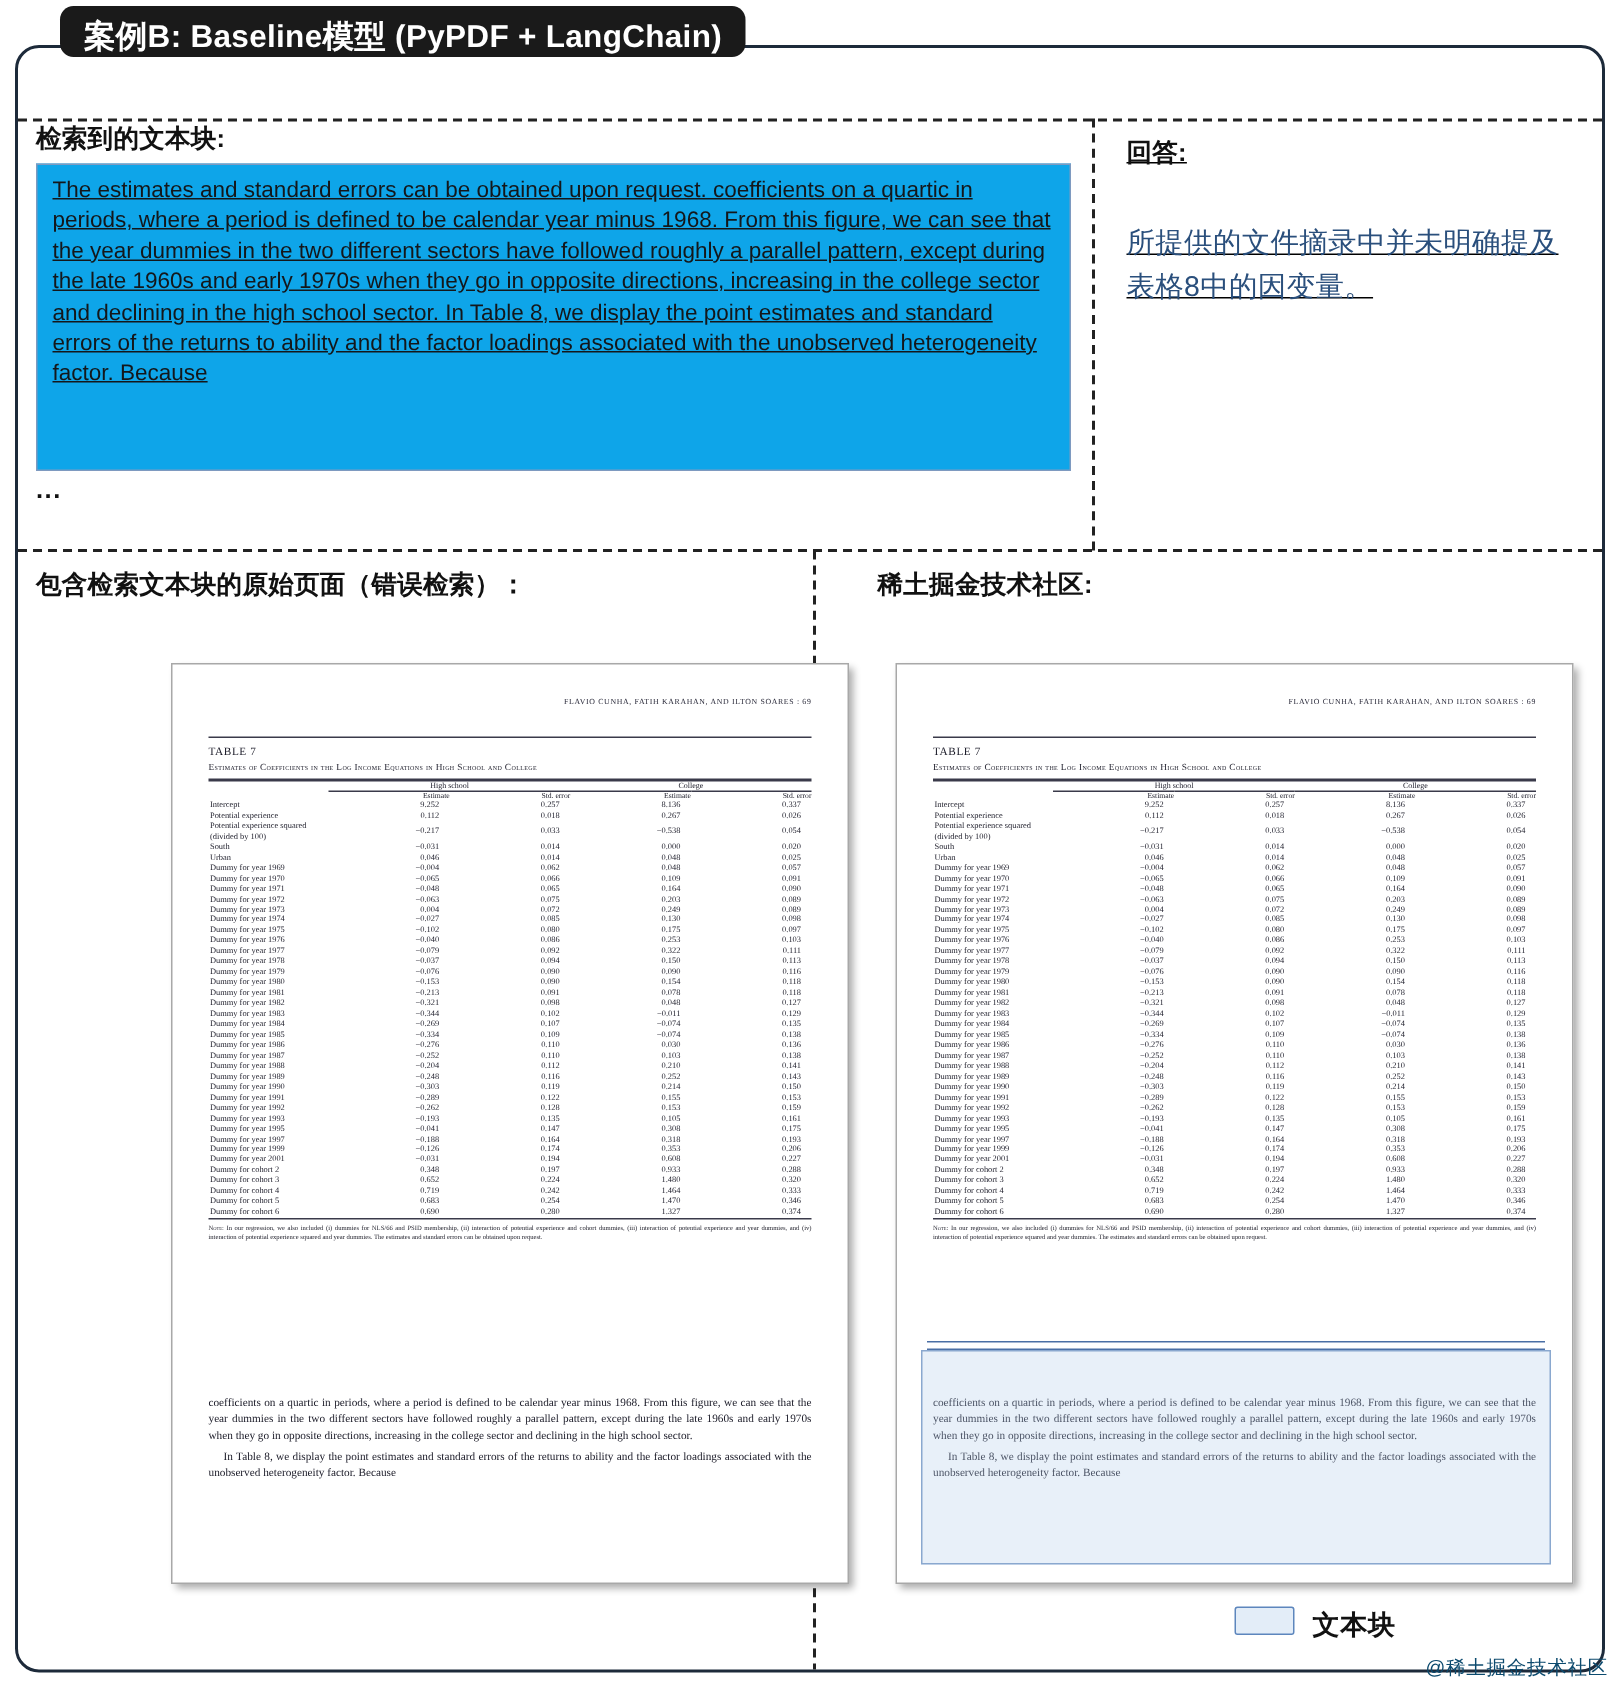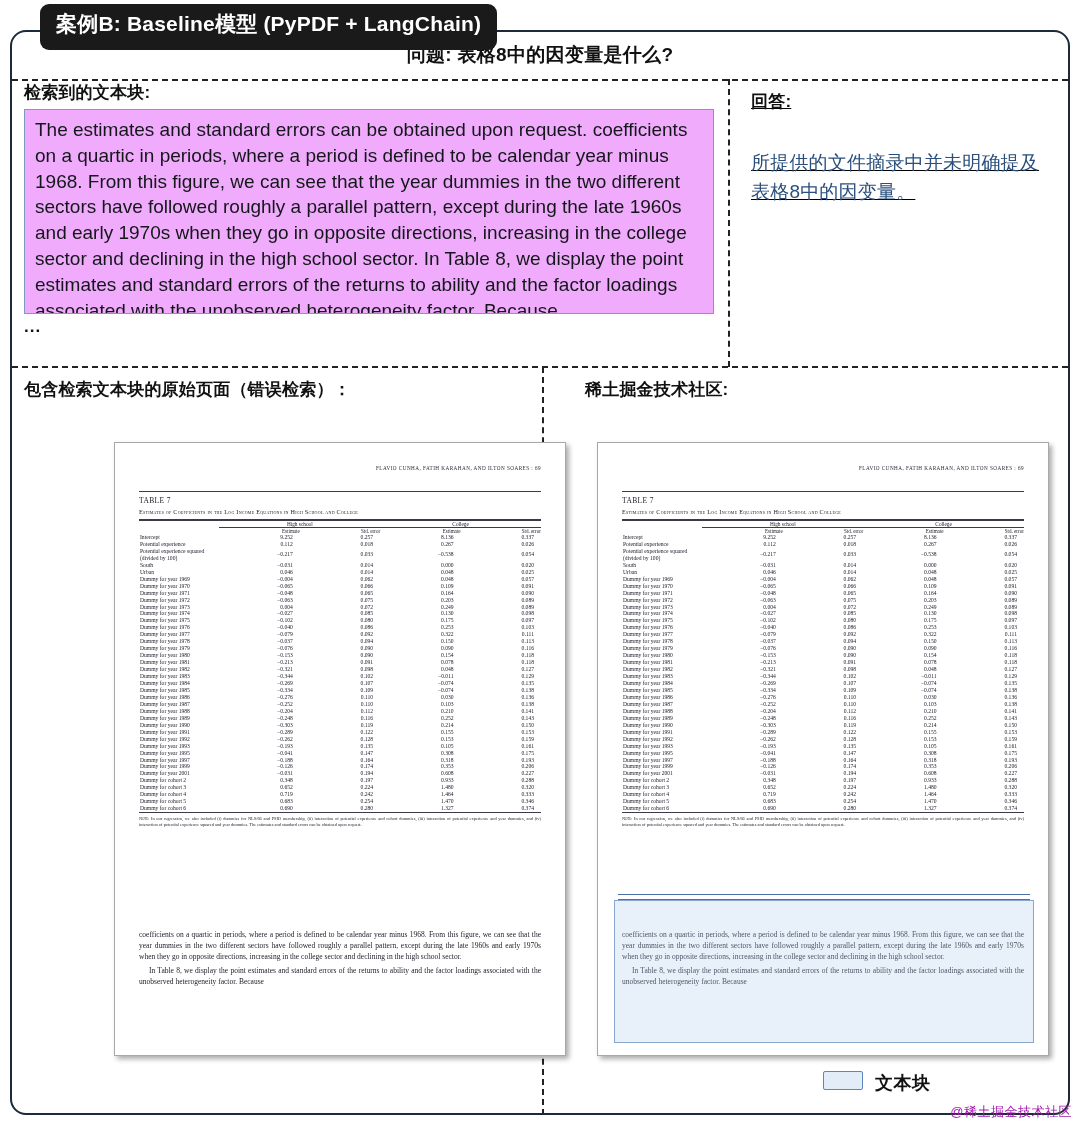--- a/index.html
+++ b/index.html
@@ -14,21 +14,21 @@
     overflow: hidden;
   }
 
   
   #title-pill {
     position: absolute;
     left: 40px; top: 4px;
     background: #1a1a1a;
     color: #ffffff;
     border-radius: 9px;
-    padding: 6px 16px 12px 16px;
+    padding: 6px 16px 0 16px;
     font-size: 21px;
     font-weight: bold;
     letter-spacing: .2px;
     z-index: 20;
     white-space: nowrap;
   }
 
   
   #outer-card {
     position: absolute;
@@ -90,27 +90,28 @@
   }
   #chunk-label {
     font-size: 16px;
     font-weight: bold;
     color: #111;
     margin-top: 2px;
   }
   #chunk-box {
     margin-top: 5px;
     border: 1.5px solid #7e9ac0;
-    background: #f0abfc;
+    background: #0ea5e9;
     padding: 7px 10px 9px 10px;
-    font-size: 19px;
+    font-size: 15px;
     line-height: 1.36;
     color: #14171a;
     height: 205px;
     overflow: hidden;
+    text-decoration: underline;
   }
   #chunk-box p { margin: 0; }
   #chunk-ellipsis {
     font-size: 17px;
     font-weight: bold;
     color: #111;
     line-height: .5;
     margin-top: 9px;
     letter-spacing: 1px;
   }
@@ -279,35 +280,32 @@
     font-weight: bold;
     color: #111;
     letter-spacing: .5px;
   }
 
   
   #watermark {
     position: absolute;
     right: 8px; bottom: 2px;
     font-size: 13px;
-    color: #a21caf;
+    color: #0c4a6e;
     letter-spacing: .5px;
     z-index: 30;
   }
 </style>
 </head>
 <body>
 
 <div id="title-pill">案例B: Baseline模型 (PyPDF + LangChain)</div>
 
 <div id="outer-card">
 
-  <div id="question-bar">
-    <span id="question-text">问题: 表格8中的因变量是什么?</span>
-  </div>
 
   <div class="dash-h" id="dash-under-question"></div>
   <div class="dash-h" id="dash-under-chunks"></div>
   <div class="dash-v" id="dash-right-col"></div>
   <div class="dash-v" id="dash-bottom-col"></div>
 
   <div id="chunks-pane">
     <div class="pane-heading">检索到的文本块:</div>
     <div id="chunk-box">
       <p>The estimates and standard errors can be obtained upon request. coefficients on a quartic in periods, where a period is defined to be calendar year minus 1968. From this figure, we can see that the year dummies in the two different sectors have followed roughly a parallel pattern, except during the late 1960s and early 1970s when they go in opposite directions, increasing in the college sector and declining in the high school sector. In Table 8, we display the point estimates and standard errors of the returns to ability and the factor loadings associated with the unobserved heterogeneity factor. Because</p>

